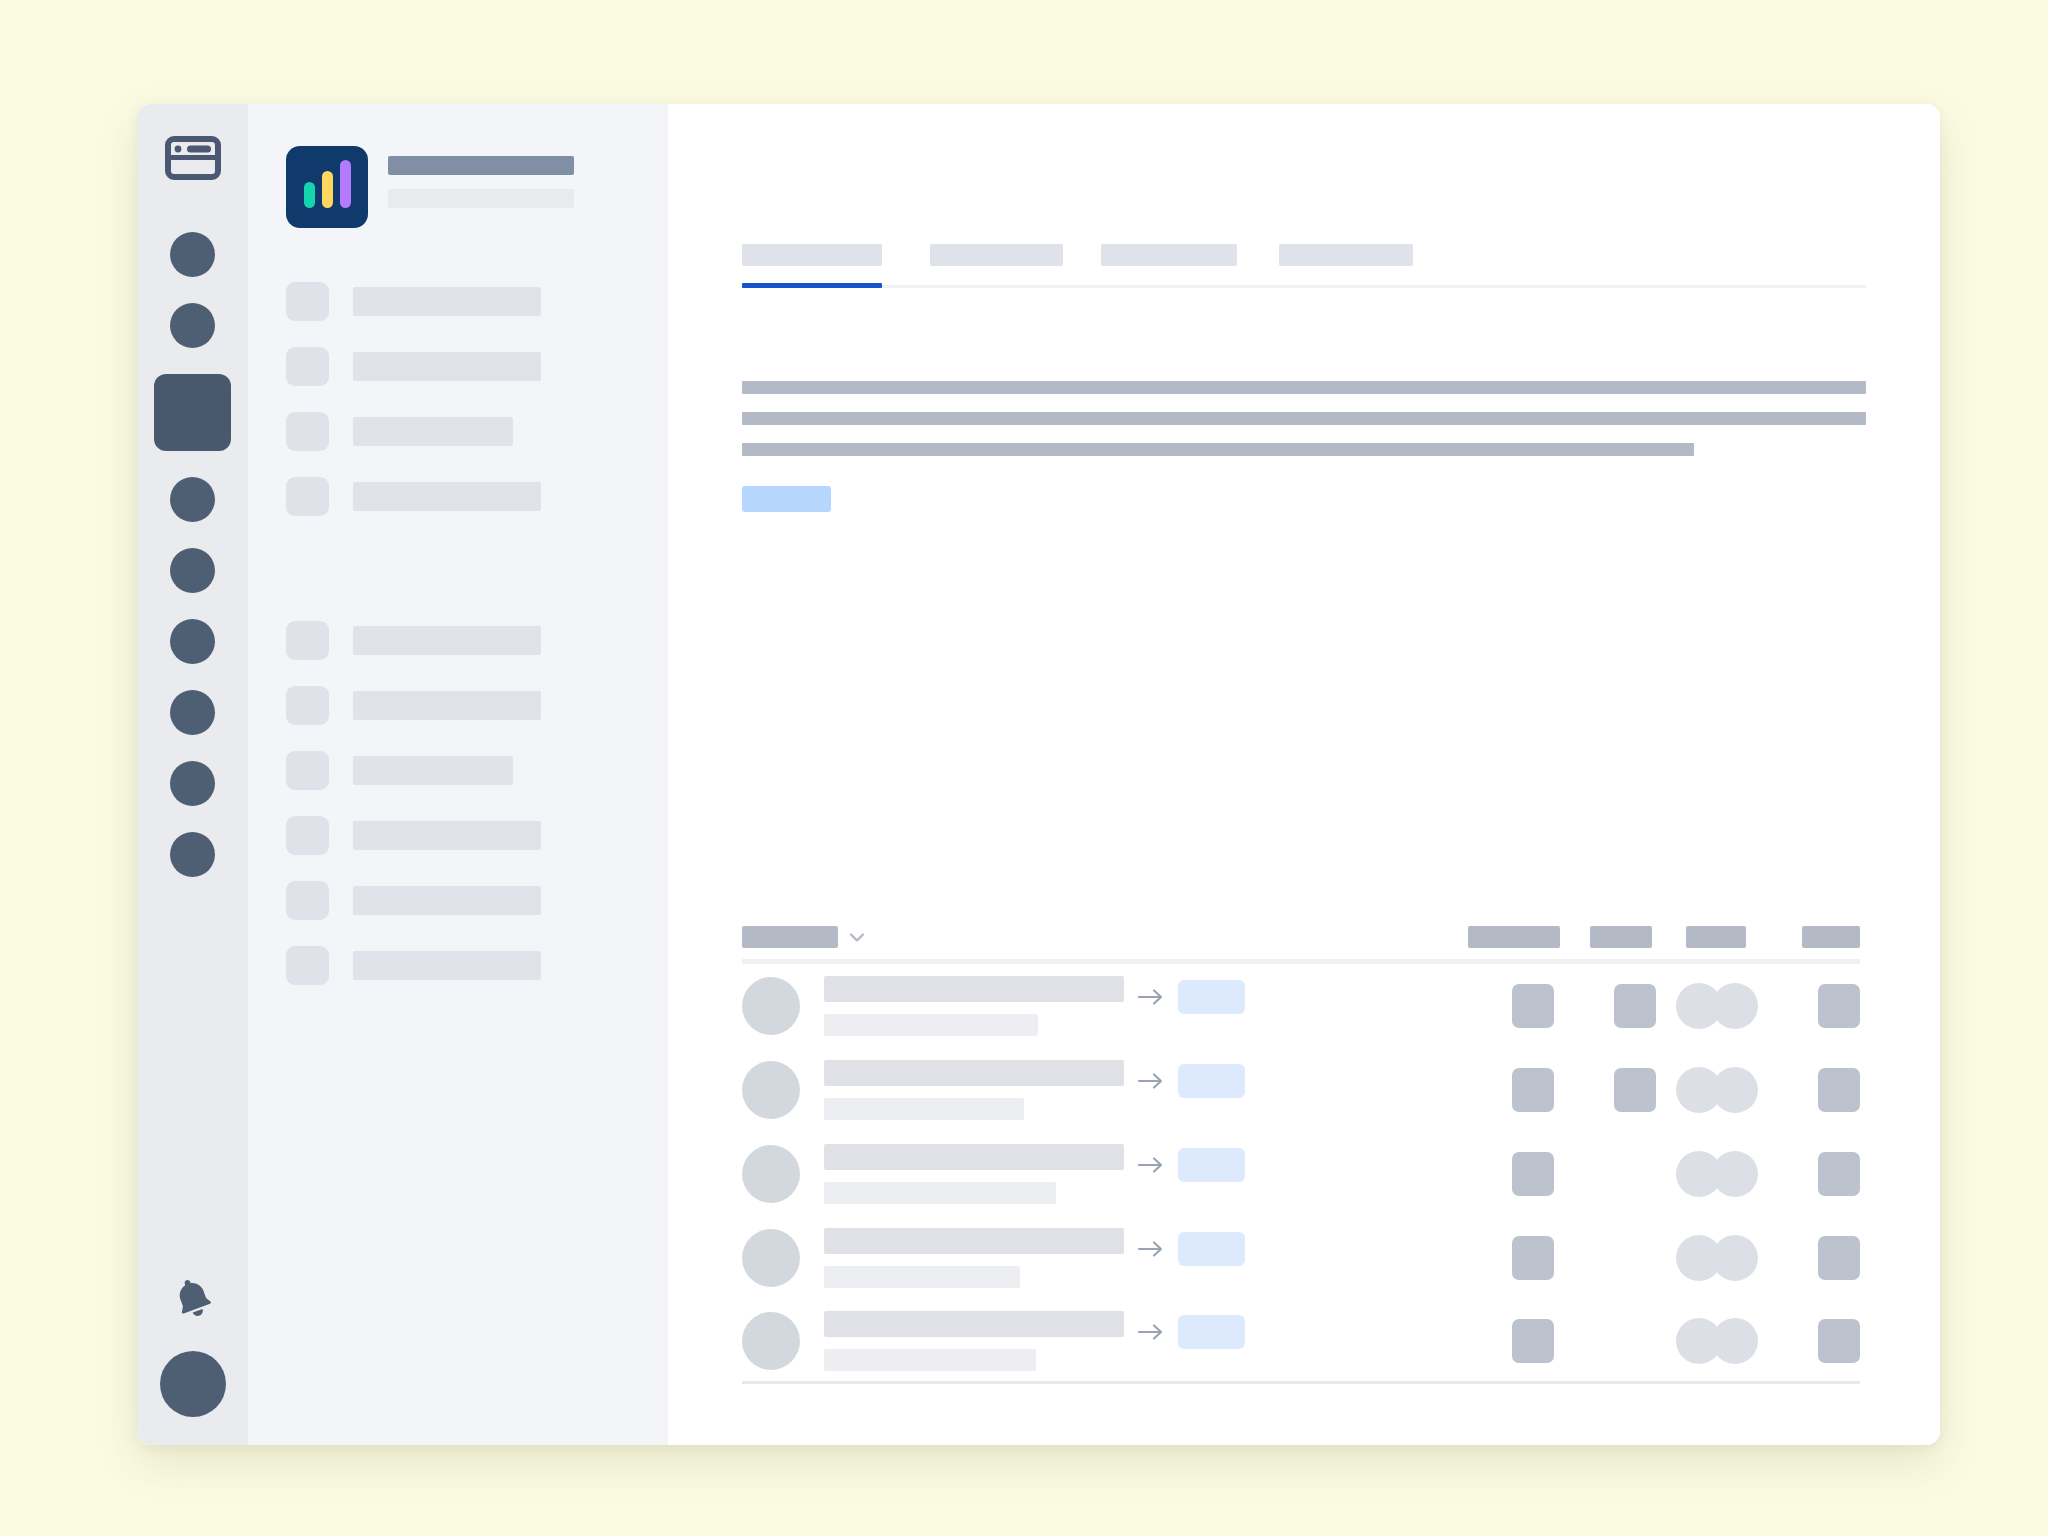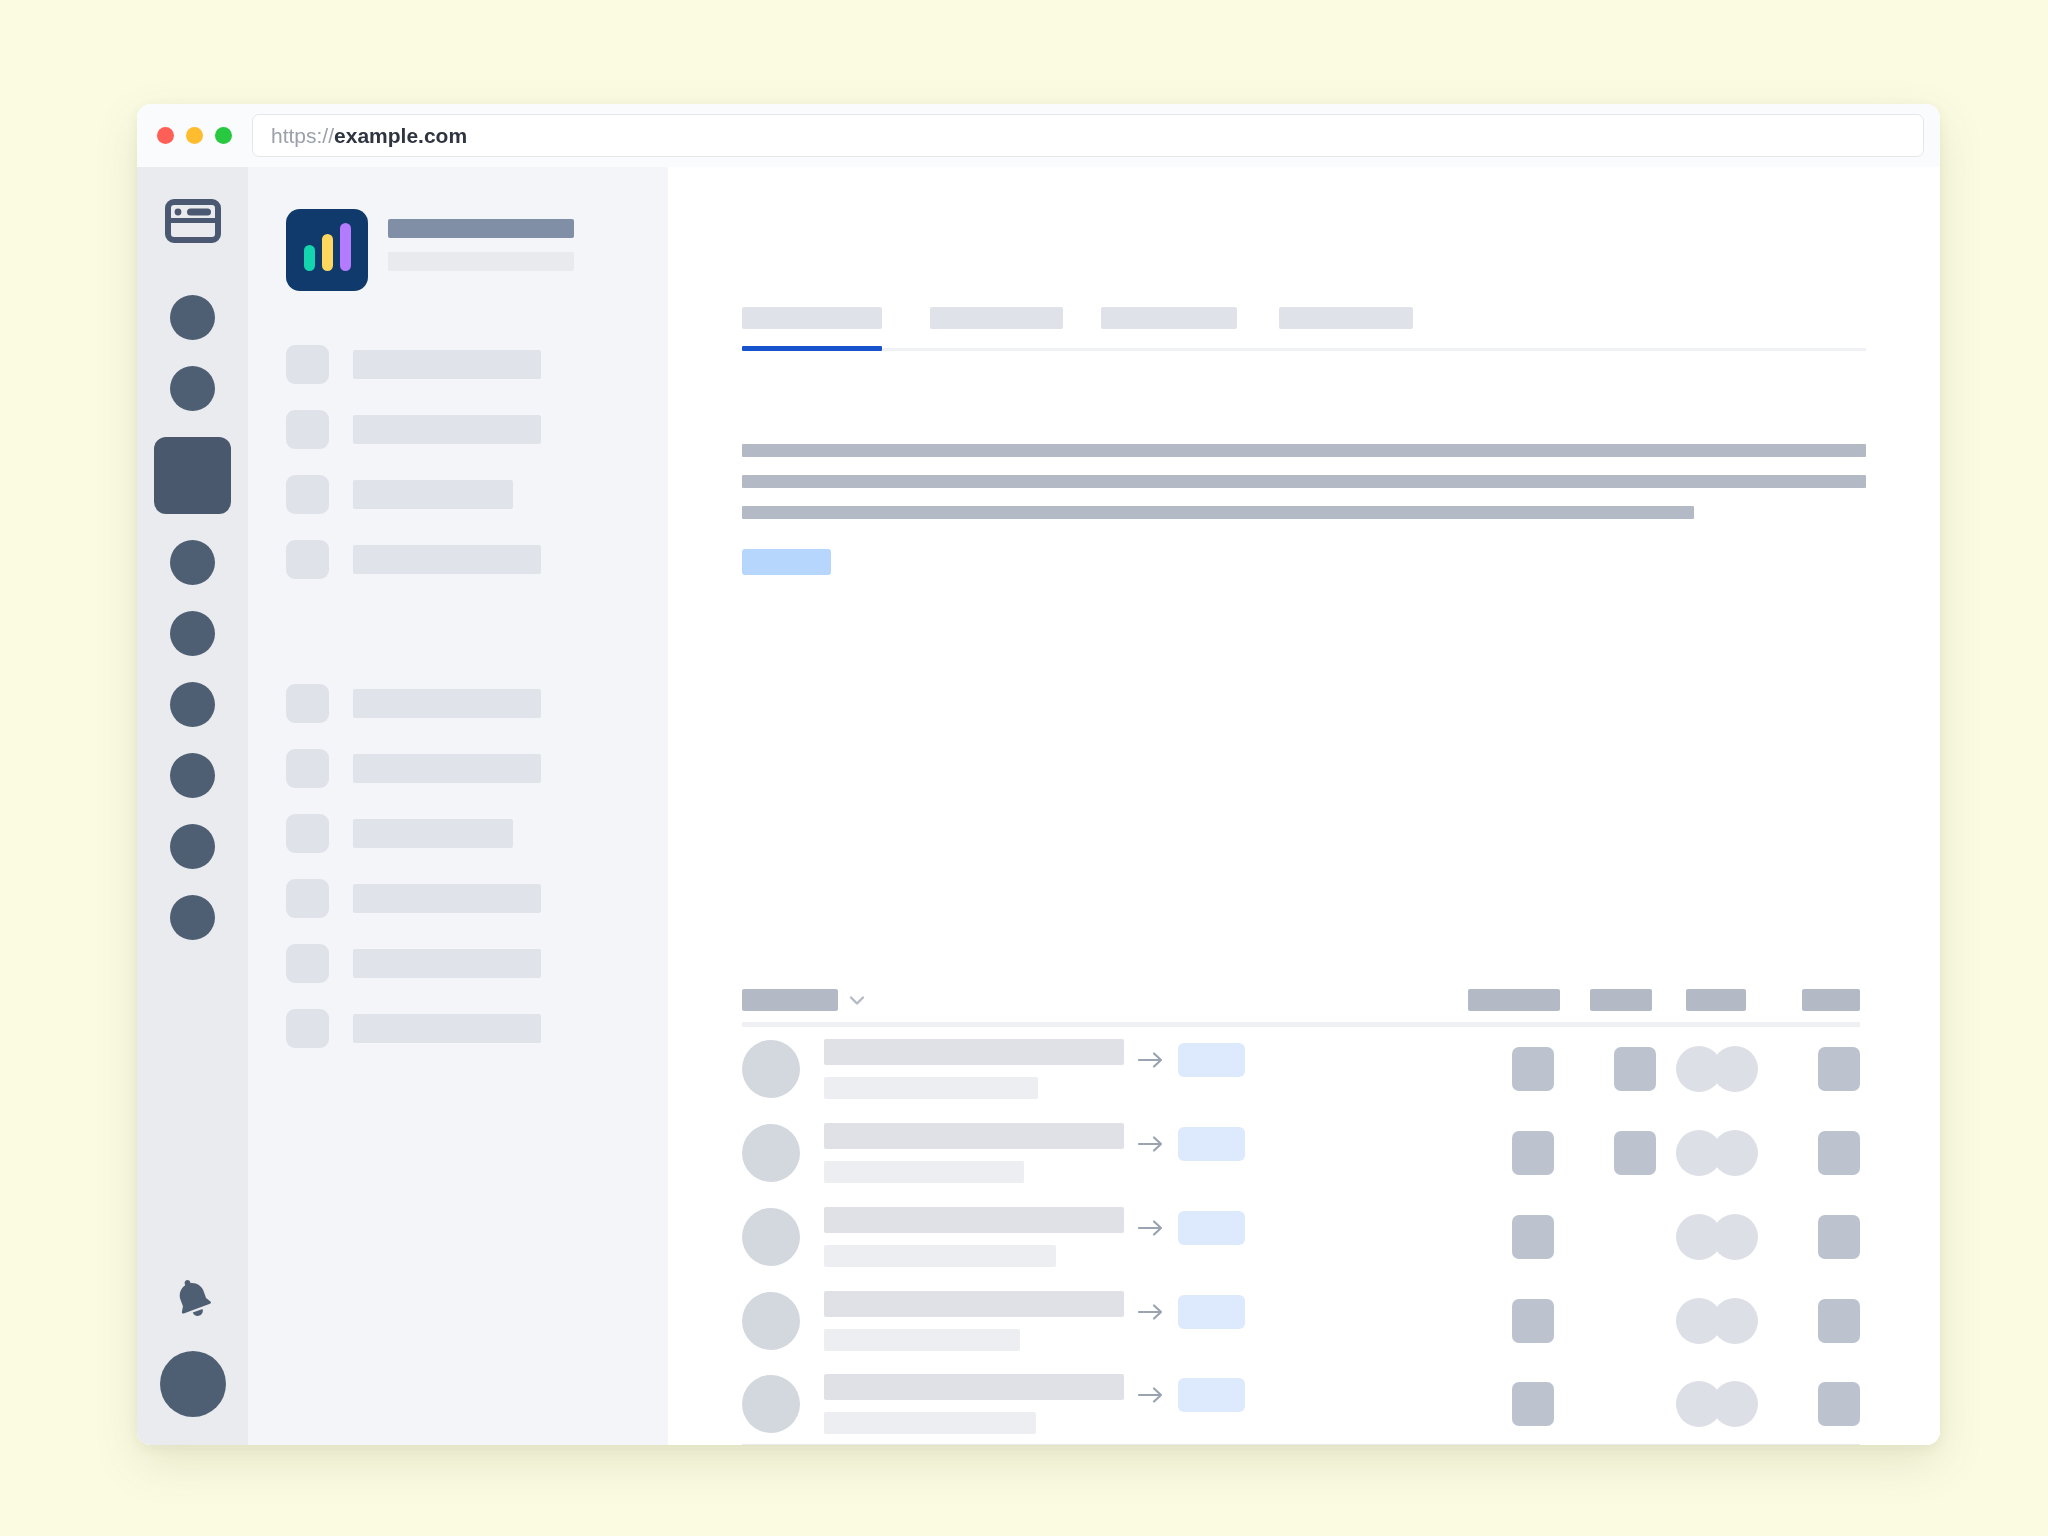--- a/index.html
+++ b/index.html
@@ -313,31 +313,20 @@
     background: #dcdfe5;
   }
   .avatar-group .ag.a1 { left: 0; }
   .avatar-group .ag.a2 { left: 36px; }
 </style>
 </head>
 <body>
 
 <div class="browser-window">
 
-  <div class="titlebar">
-    <div class="traffic">
-      <span class="dot red"></span>
-      <span class="dot yellow"></span>
-      <span class="dot green"></span>
-    </div>
-    <div class="urlbar">
-      <span class="url-scheme">https://</span>
-        <span class="url-host">example.com</span>
-    </div>
-  </div>
 
   <div class="window-body">
 
     <div class="rail">
       <div class="rail-logo">
         <svg viewBox="0 0 56 44" fill="none" xmlns="http://www.w3.org/2000/svg">
           <rect x="3" y="3" width="50" height="38" rx="6" stroke="#4a5871" stroke-width="6"></rect>
           <circle cx="13" cy="13" r="3.4" fill="#4a5871"></circle>
           <rect x="22" y="9.6" width="24" height="7" rx="3.5" fill="#4a5871"></rect>
           <rect x="3" y="19" width="50" height="5" fill="#4a5871"></rect>

